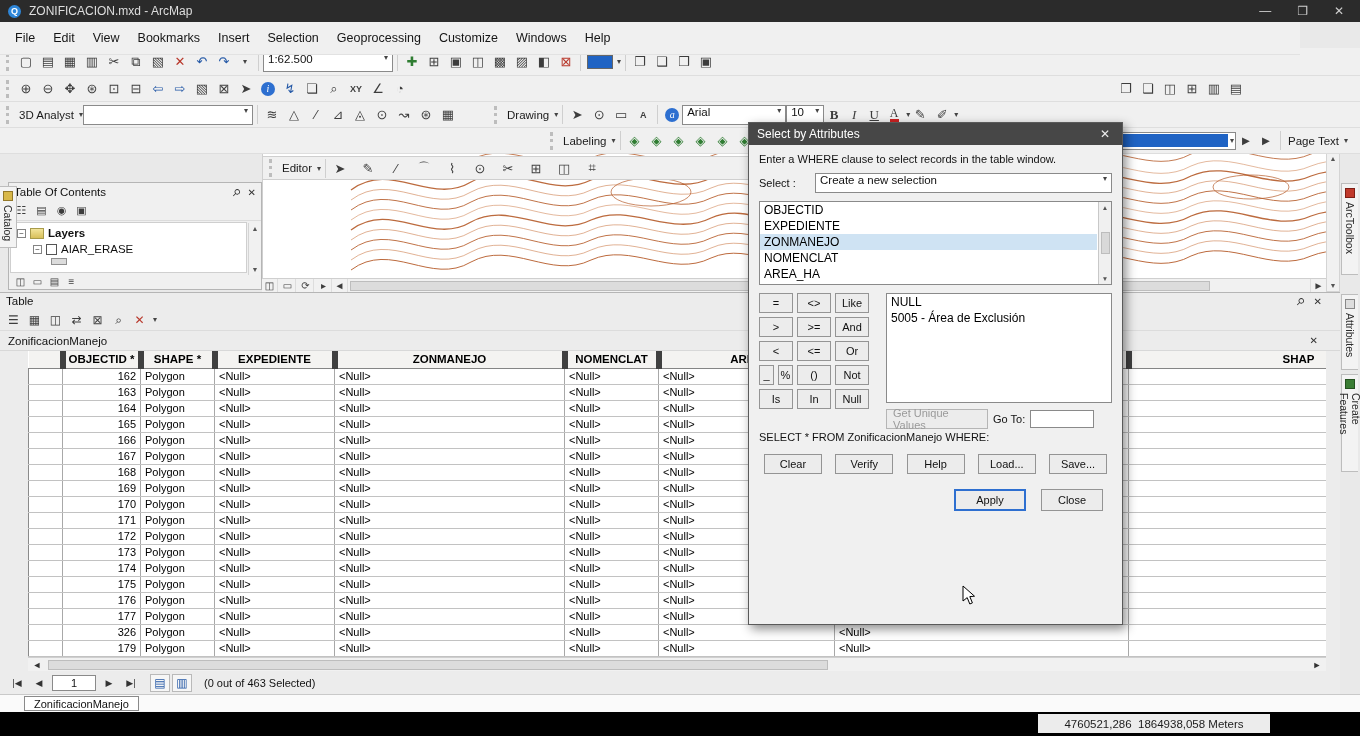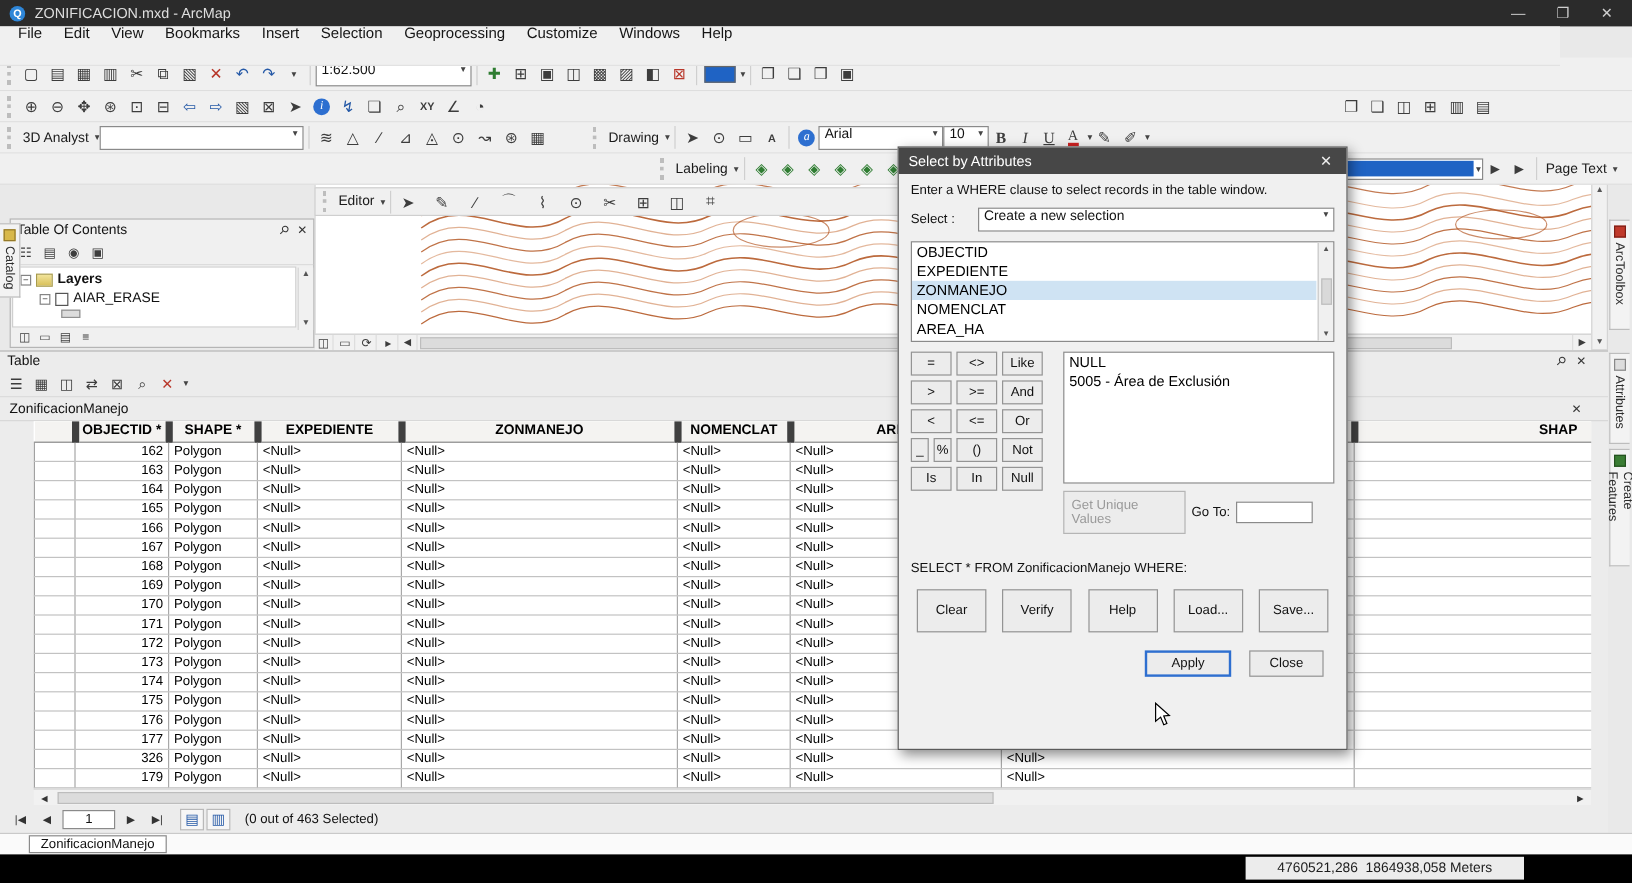--- a/index.html
+++ b/index.html
@@ -9,21 +9,21 @@
 
   
   #titlebar{position:absolute;top:0;left:0;width:1360px;height:22px;background:#2b2b2b;
     display:flex;align-items:center;color:#dedede;font-size:12px;padding:0 8px;z-index:6}
   .appicon{width:13px;height:13px;border-radius:50%;background:#2e86d8;color:#fff;font-size:9px;
     display:flex;align-items:center;justify-content:center;margin-right:8px;font-weight:bold}
   #titlebar .wbtns{margin-left:auto;display:flex;gap:26px;font-size:12px;color:#cfcfcf;padding-right:8px}
 
   
   #menubar{position:absolute;top:22px;left:0;width:1300px;height:26px;background:#f0f0f0;
-    display:flex;align-items:flex-end;padding:16px 6px;border-bottom:1px solid #e2e2e2;z-index:6}
+    display:flex;align-items:center;padding:16px 6px;border-bottom:1px solid #e2e2e2;z-index:6}
   .menu-item{font-size:12.5px;color:#151515;padding:3px 9px}
 
   
   .trow{position:absolute;left:0;width:1360px;background:#f0f0f0;display:flex;align-items:center;
     padding:0 4px;border-bottom:1px solid #dedede;z-index:5}
   #tb1{top:48px;height:28px}
   #tb2{top:76px;height:26px}
   #tb3{top:102px;height:26px}
   #tb4{top:128px;height:26px}
   .grip{width:5px;height:18px;border-left:3px dotted #bdbdbd;margin:0 5px 0 2px}
@@ -165,27 +165,27 @@
     font-size:6.5px;color:#555;padding:2px 0}
   .lbsb .th2{width:9px;height:22px;background:#d9d9d9;border:1px solid #bdbdbd}
   .midrow{display:flex;margin-top:8px;gap:7px}
   #ops{width:120px;display:flex;flex-wrap:wrap;gap:4px;align-content:flex-start}
   .op{width:34px;height:20px;background:#ececec;border:1px solid #949494;font-size:11px;color:#111;
     display:flex;align-items:center;justify-content:center}
   .op.half{width:15px}
   .rightcol{flex:1;display:flex;flex-direction:column}
   #valueslist{height:110px}
   .uniqrow{display:flex;align-items:center;margin-top:6px;gap:5px}
-  .dbtn{background:#ececec;border:1px solid #949494;height:36px;font-size:11px;color:#111;
+  .dbtn{background:#ececec;border:1px solid #949494;height:20px;font-size:11px;color:#111;
     display:flex;align-items:center;justify-content:center;padding:0 6px}
   .dbtn.disabled{color:#9a9a9a;border-color:#b5b5b5}
   #uniqbtn{width:102px}
   #gotoinput{width:64px;height:18px;background:#fff;border:1px solid #8a8a8a;font-size:11px;padding:0 3px;
     font-family:"Liberation Sans",sans-serif}
-  .sellabel{margin-top:23px;font-size:11px}
+  .sellabel{margin-top:2px;font-size:11px}
   #wherebox{margin-top:3px;height:96px;background:#fff;border:1px solid #2e82d8;outline:1px solid #bcd8f2;
     position:relative;font-size:11.5px;color:#000;padding:3px 16px 3px 5px}
   #wherebox .lbsb{width:12px;border-left:none}
   .btnrow{display:flex;justify-content:space-between;margin-top:11px;padding:0 5px}
   .btnrow .dbtn{width:58px}
   .applyrow{display:flex;justify-content:flex-end;align-items:center;gap:15px;margin-top:15px;padding-right:9px}
   #applybtn{width:72px;height:22px;border:2px solid #2e6fd0}
   #closebtn{width:62px;height:22px}
 
   

